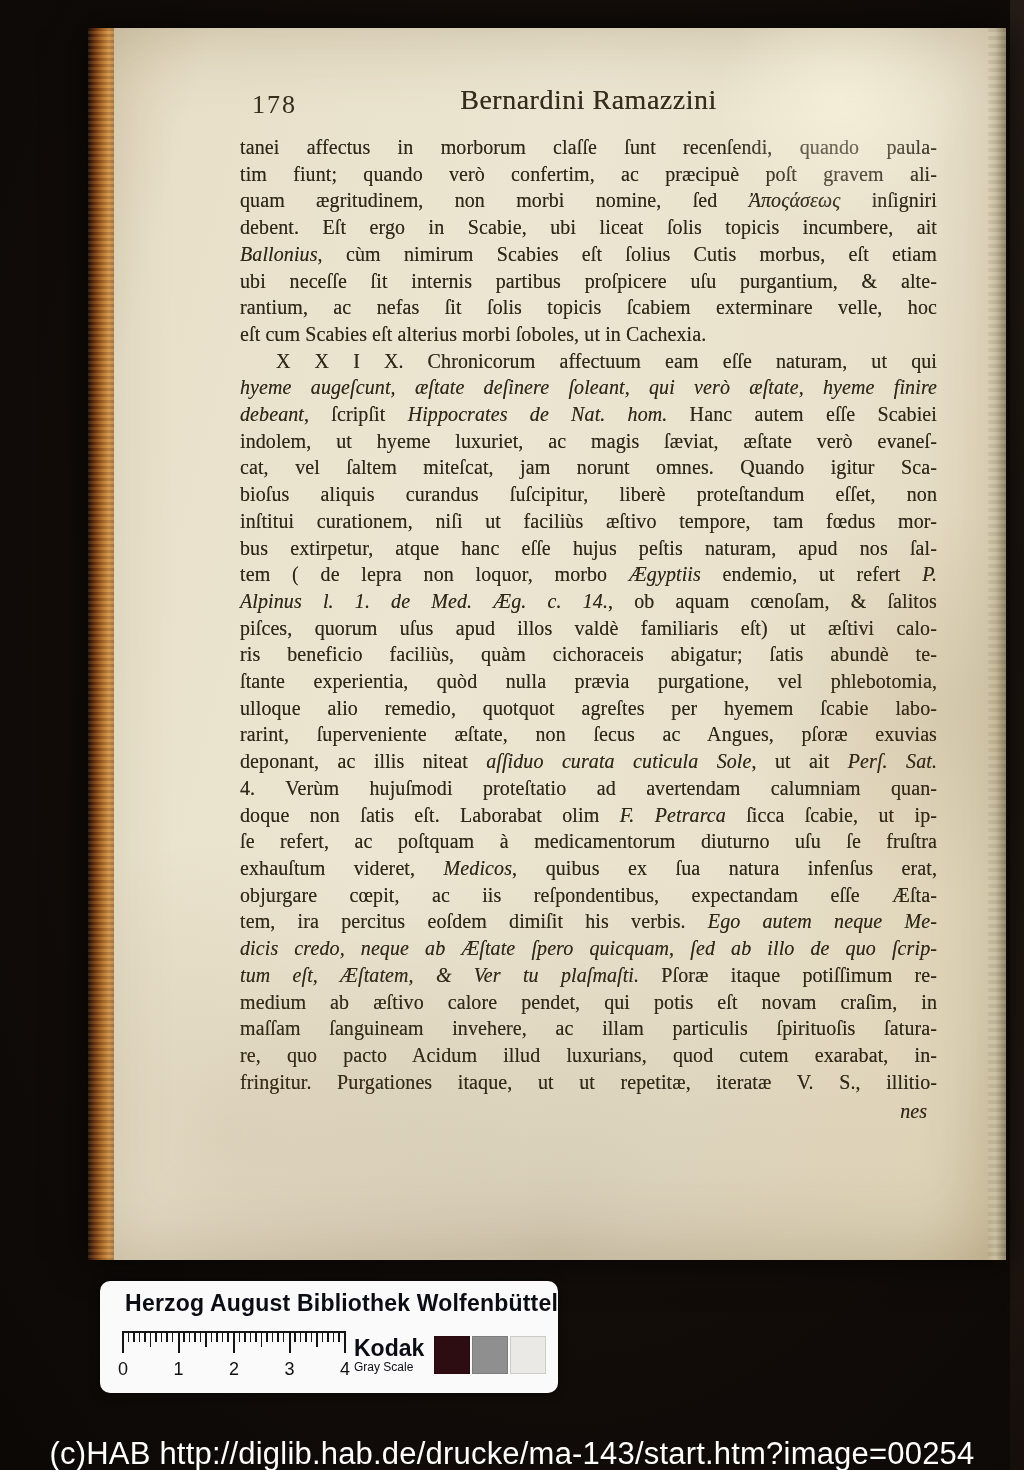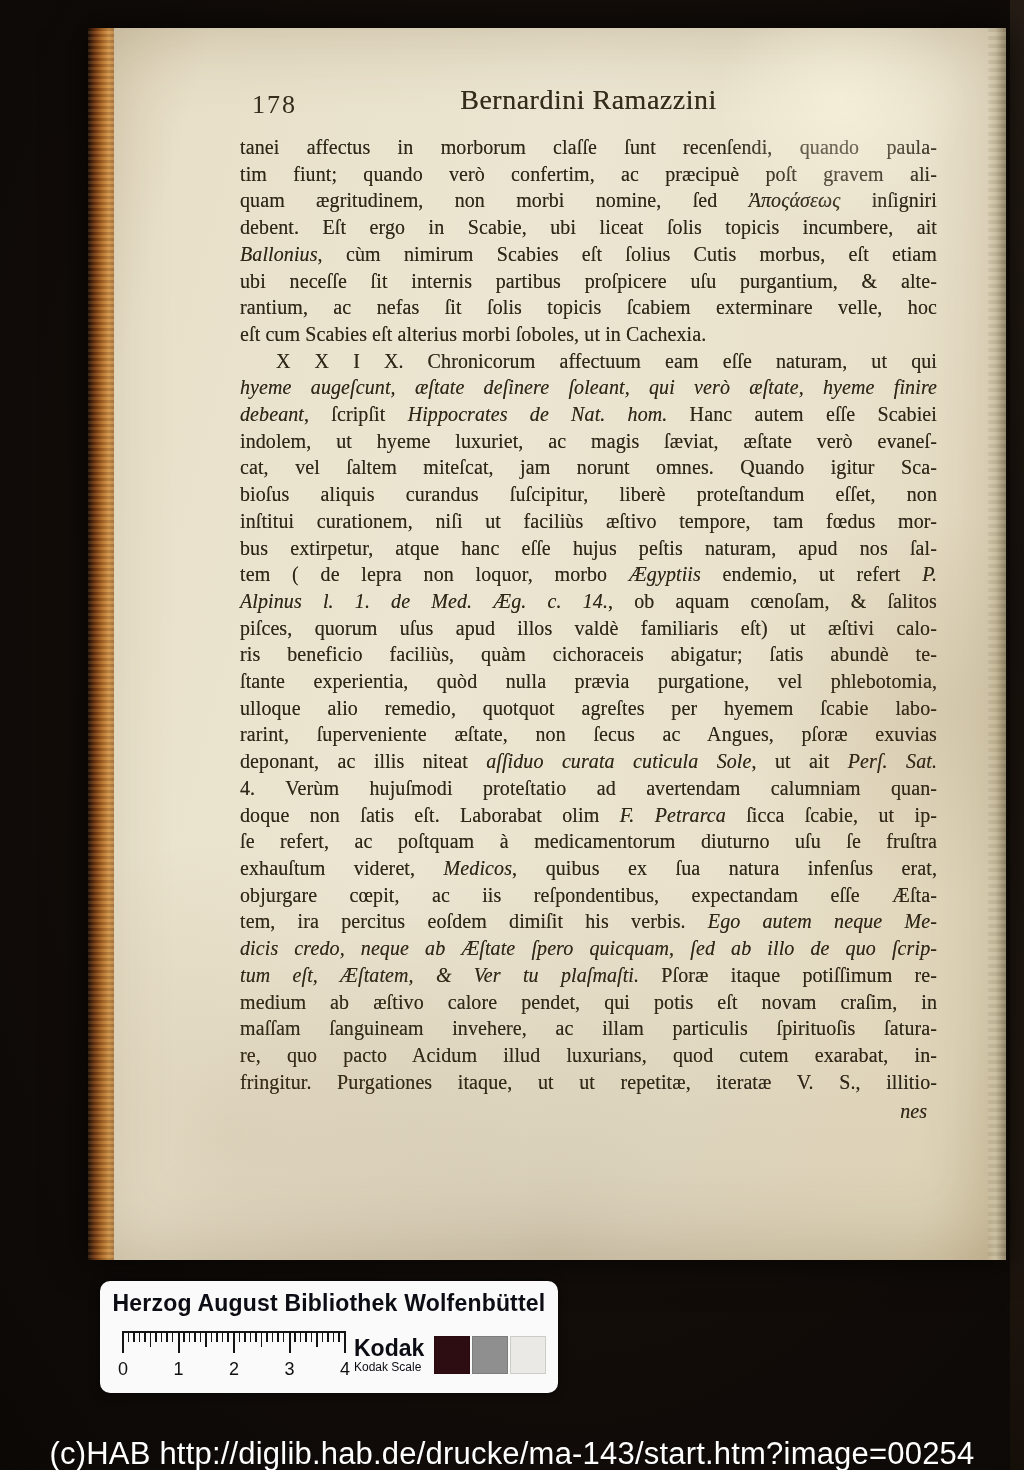--- a/index.html
+++ b/index.html
@@ -49,21 +49,21 @@
   .it { font-style:italic; }
   .rm { font-style:normal; }
   .catchword { position:absolute; left:152px; top:1072px; width:697px; text-align:right;
                padding-right:10px; box-sizing:border-box; color:#2e2617; font-size:20px;
                font-style:italic; text-shadow:0 0 .5px rgba(46,38,23,.55); }
 
   
   .lib-label { position:absolute; left:100px; top:1281px; width:458px; height:112px;
                background:#fafafa; border-radius:10px; box-shadow:0 0 10px rgba(0,0,0,.6);
                font-family:"Liberation Sans","DejaVu Sans",sans-serif; color:#0c0c14; }
-  .lib-title { text-align:center; font-weight:bold; font-size:23px; padding-top:9px;
+  .lib-title { text-align:right; font-weight:bold; font-size:23px; padding-top:9px;
                letter-spacing:.2px; }
   .lib-row   { position:absolute; left:0; right:0; top:42px; bottom:0; }
   .ruler { position:absolute; left:22px; top:8px; width:226px; height:56px; }
   .ruler-line { position:absolute; left:0; top:0; width:222px; height:2px; background:#141414; }
   .tick { position:absolute; top:0; width:1.5px; background:#141414; }
   .tick.major { width:2px; height:22px; }
   .tick.half  { height:16px; }
   .tick.minor { height:11px; }
   .ruler-num { position:absolute; top:28px; transform:translateX(-50%);
                font-size:18px; color:#101010; }
@@ -184,21 +184,21 @@
           <div class="tick major" style="left: 222px;"></div>
           <div class="ruler-num" style="left: 1px;">0</div>
           <div class="ruler-num" style="left: 56.5px;">1</div>
           <div class="ruler-num" style="left: 112px;">2</div>
           <div class="ruler-num" style="left: 167.5px;">3</div>
           <div class="ruler-num" style="left: 223px;">4</div>
         </div>
       <div class="kodak-block">
         <div class="kodak-text">
           <span class="kodak-word">Kodak</span>
-          <span class="grayscale-word">Kodak Scale</span>
+          <span class="grayscale-word">Gray Scale</span>
         </div>
         <div class="patches">
             <div class="patch" style="background: rgb(46, 13, 18);"></div>
             <div class="patch" style="background: rgb(143, 143, 143);"></div>
             <div class="patch" style="background: rgb(234, 233, 229);"></div>
           </div>
       </div>
     </div>
   </div>
 

